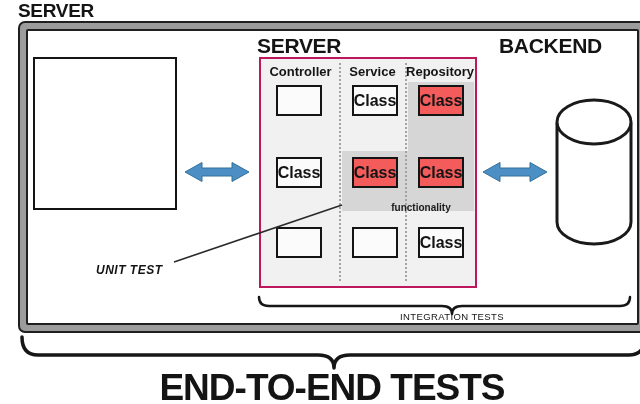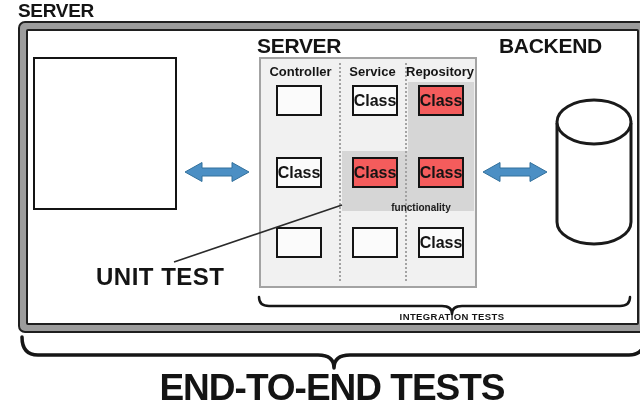--- a/index.html
+++ b/index.html
@@ -18,34 +18,34 @@
   .server-inner{
     width:100%;height:100%;box-sizing:border-box;
     border:2px solid #1f1f1f;border-radius:2px;background:#fff;
   }
   .frontend-box{
     left:21px;top:57px;width:144px;height:153px;box-sizing:border-box;
     border:2px solid #141414;background:#fff;
   }
   .panel{
     left:247px;top:57px;width:218px;height:231px;box-sizing:border-box;
-    border:2px solid #a3a3a3;background:var(--panel-gray);
+    border:2px solid #be185d;background:var(--panel-gray);
   }
   .band{background:var(--band-gray);}
   .dotline{width:0;border-left:2px dotted #a3a3a3;}
   .colhead{font-size:13px;font-weight:bold;text-align:center;white-space:nowrap;}
   .cell{
     width:46px;height:31px;box-sizing:border-box;border:2px solid #141414;
     background:#fbfbfb;display:flex;align-items:center;justify-content:center;
     font-size:16px;font-weight:bold;
   }
   .cell.red{background:var(--highlight-red);}
   .func-label{font-size:10px;font-weight:bold;text-align:center;color:#1c1c1c;white-space:nowrap;}
-  .unit-label{font-size:24px;font-weight:bold;letter-spacing:0.5px;white-space:nowrap;}
-  .integration-label{font-size:9.5px;font-weight:bold;letter-spacing:0.4px;text-align:center;white-space:nowrap;}
+  .unit-label{font-size:12px;font-weight:bold;letter-spacing:0.5px;white-space:nowrap;font-style:italic;}
+  .integration-label{font-size:9.5px;font-weight:normal;letter-spacing:0.4px;text-align:center;white-space:nowrap;}
   .e2e-label{font-size:37px;font-weight:bold;letter-spacing:-1px;text-align:center;white-space:nowrap;}
   .arrow-fill{fill:var(--arrow-blue);stroke:var(--arrow-blue-edge);stroke-width:1;}
   .brace{stroke:#161616;fill:none;stroke-linecap:round;stroke-linejoin:round;}
   .ink-stroke{stroke:#1a1a1a;fill:#fff;}
 </style>
 </head>
 <body>
 
 <div class="stage">
 

